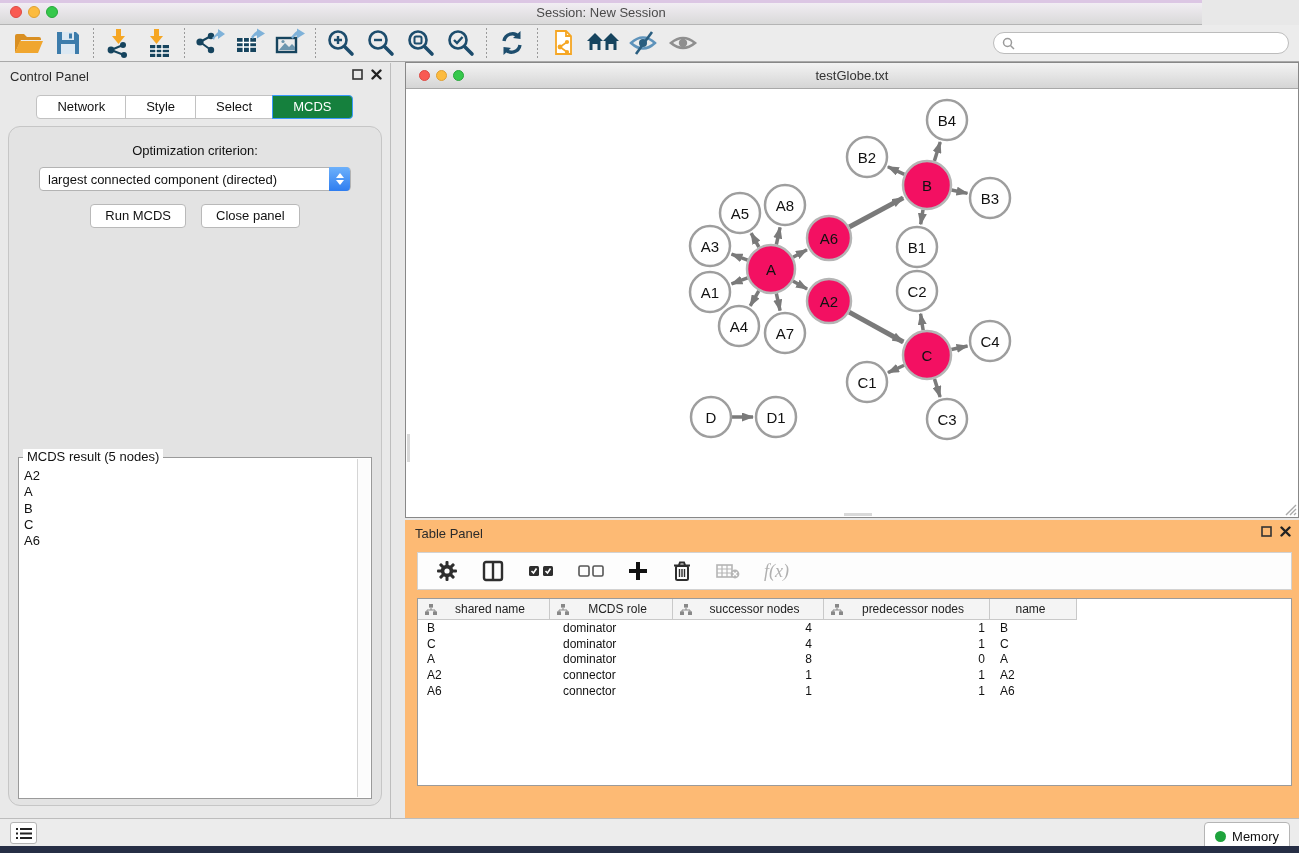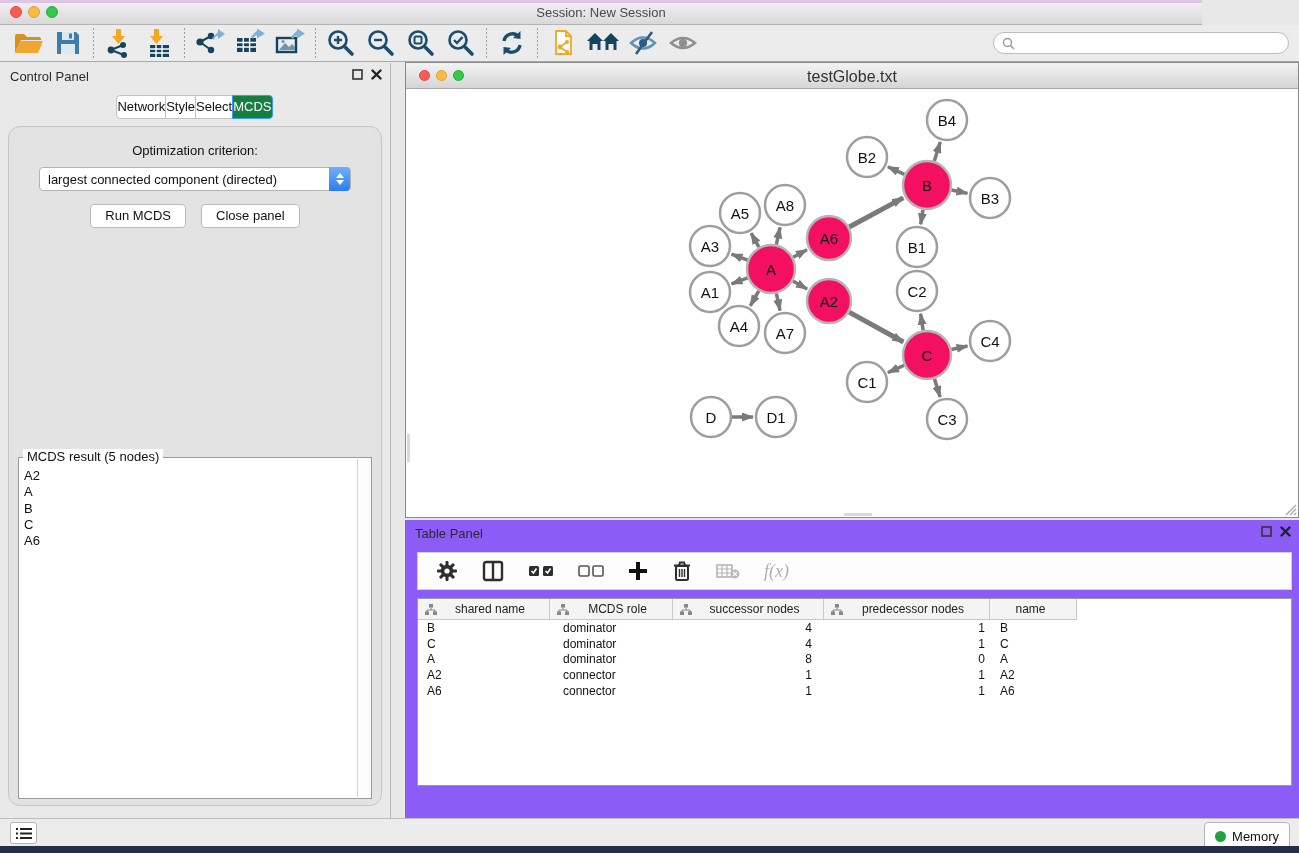--- a/index.html
+++ b/index.html
@@ -33,21 +33,21 @@
     font-family:"Liberation Sans", sans-serif; background:transparent; }
 
   
   .control-panel { position:absolute; left:0; top:63px; width:391px; height:755px;
     background:#e9e9e9; border-right:1px solid #bdbdbd; }
   .panel-head { position:relative; height:26px; }
   .panel-title { position:absolute; left:10px; top:6px; font-size:13px; color:#2b2b2b; }
   .panel-head .winbtns { position:absolute; right:8px; top:6px; display:flex; gap:8px; align-items:center; }
   .cp-tabs { display:flex; justify-content:center; margin-top:6px; }
   .cp-tab { font-size:13px; color:#111; background:#fff; border:1px solid #c2c2c2;
-    padding:3px 0 4px; margin-left:-1px; }
+    padding:3px 20px 4px; margin-left:-1px; }
   .cp-tab:first-child { border-radius:4px 0 0 4px; }
   .cp-tab:last-child { border-radius:0 4px 4px 0; }
   .cp-tab.active { background:#15803d; color:#fff; border-color:#3a99fc; }
   .cp-body { position:absolute; left:8px; right:8px; top:63px; height:680px;
     background:#e3e3e3; border:1px solid #c6c6c6; border-radius:12px; }
   .opt-label { text-align:center; font-size:13px; color:#111; margin-top:16px; }
   .dropdown { position:relative; margin:9px auto 0; width:312px; height:24px;
     background:#fff; border:1px solid #b3b3b3; border-radius:4px;
     display:flex; align-items:center; padding-left:8px; font-size:13px; color:#111; }
   .dd-cap { position:absolute; right:0; top:-1px; width:21px; height:24px;
@@ -67,29 +67,29 @@
 
   
   .net-window { position:absolute; left:405px; top:62px; width:894px; height:456px;
     border:1px solid #888; background:#fff; }
   .net-titlebar { position:relative; height:26px;
     background:linear-gradient(#f3f3f3,#d5d5d5); border-bottom:1px solid #a8a8a8; }
   .net-titlebar .tl { top:7px; width:11px; height:11px; }
   .net-titlebar .tl.red { left:13px; } .net-titlebar .tl.yellow { left:30px; }
   .net-titlebar .tl.green { left:47px; }
   .net-title { position:absolute; top:5px; left:0; right:0; text-align:center;
-    font-size:16px; color:#333; }
+    font-size:13px; color:#333; }
   .net-canvas { position:relative; width:892px; height:428px; background:#fff; }
   .resize-grip { position:absolute; right:1px; bottom:1px; }
   .net-scrollmark-v { position:absolute; left:1px; top:345px; width:3px; height:28px; background:#d9d9d9; }
   .net-scrollmark-h { position:absolute; left:438px; bottom:1px; width:28px; height:3px; background:#d9d9d9; }
 
   
   .table-panel { position:absolute; left:405px; top:520px; width:894px; height:298px;
-    background:#8b5cf6; }
+    background:#fdba74; }
   .tp-toolbar { position:absolute; left:12px; right:7px; top:32px; height:38px;
     background:#fdfdfd; border:1px solid #d2d2d2;
     display:flex; align-items:center; gap:24px; padding-left:18px; }
   .fx { font-family:"Liberation Serif", serif; font-style:italic; font-size:18px; color:#b0b0b0; }
   .tp-table { position:absolute; left:12px; right:7px; top:78px; height:188px;
     background:#fff; border:1px solid #9b9b9b; overflow:hidden; }
   .thead { display:flex; height:21px; }
   .th { display:flex; align-items:center; background:#f4f4f4;
     border-right:1px solid #c9c9c9; border-bottom:1px solid #c9c9c9;
     font-size:12px; color:#222; padding-left:7px; gap:6px; }

